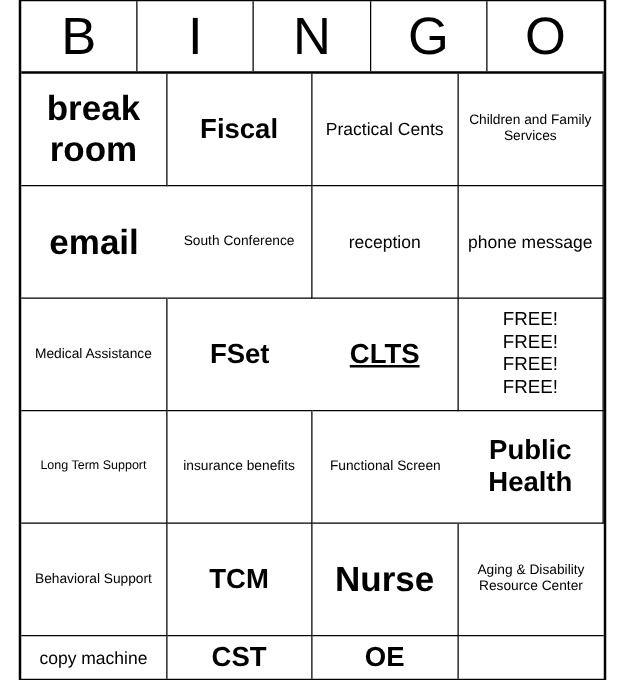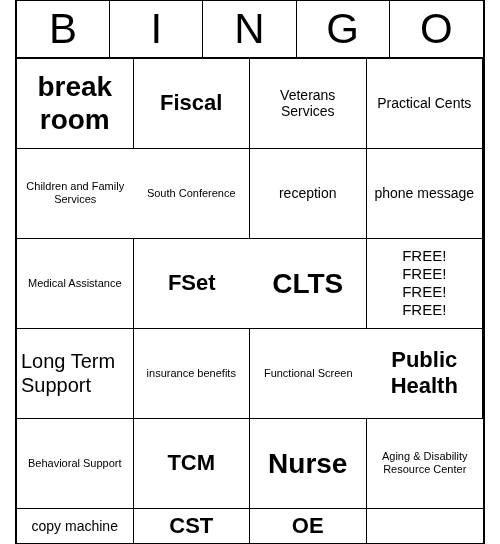--- a/index.html
+++ b/index.html
@@ -78,54 +78,54 @@
       <div class="bingo-header-cell">O</div>
     </div>
   <div class="bingo-grid">
   <div class="bingo-cell">
         <span style="font-weight: bold; font-size: 28px; white-space: pre-line; text-align: center;">break room</span>
       </div>
       <div class="bingo-cell">
         <span style="font-weight: bold; font-size: 22px; white-space: pre-line; text-align: center;">Fiscal</span>
       </div>
       <div class="bingo-cell">
-        <span style="font-size: 14px; white-space: pre-line; text-align: center;">Veterans Services</span>
-      </div>
-      <div class="bingo-cell">
         <span style="font-size: 14px; white-space: pre-line; text-align: center;">Practical Cents</span>
       </div>
       <div class="bingo-cell">
         <span style="font-size: 11px; white-space: pre-line; text-align: center;">Children and Family Services</span>
+      </div>
+      <div class="bingo-cell">
+        <span style="font-weight: bold; font-size: 28px; white-space: pre-line; text-align: center;">email</span>
       </div>
       <div class="bingo-cell">
         <span style="font-size: 11px; white-space: pre-line; text-align: center;">South Conference</span>
       </div>
       <div class="bingo-cell">
         <span style="font-size: 14px; white-space: pre-line; text-align: center;">reception</span>
       </div>
       <div class="bingo-cell">
         <span style="font-size: 14px; white-space: pre-line; text-align: center;">phone message</span>
       </div>
       <div class="bingo-cell">
         <span style="font-size: 11px; white-space: pre-line; text-align: center;">Medical Assistance</span>
       </div>
       <div class="bingo-cell">
         <span style="font-weight: bold; font-size: 22px; white-space: pre-line; text-align: center;">FSet</span>
       </div>
       <div class="bingo-cell">
-        <span style="font-weight: bold; font-size: 28px; white-space: pre-line; text-align: right;">CLTS</span>
+        <span style="font-weight: bold; font-size: 22px; white-space: pre-line; text-align: right; text-decoration: underline;">CLTS</span>
       </div>
       <div class="bingo-cell">
         <span style="font-size: 15px; white-space: pre-line; text-align: center;">FREE!
 FREE!
 FREE!
 FREE!</span>
       </div>
       <div class="bingo-cell">
-        <span style="font-size: 20px; white-space: pre-line; text-align: left;">Long Term Support</span>
+        <span style="font-size: 10px; white-space: pre-line; text-align: right;">Long Term Support</span>
       </div>
       <div class="bingo-cell">
         <span style="font-size: 11px; white-space: pre-line; text-align: center;">insurance benefits</span>
       </div>
       <div class="bingo-cell">
         <span style="font-size: 11px; white-space: pre-line; text-align: center;">Functional Screen</span>
       </div>
       <div class="bingo-cell">
         <span style="font-weight: bold; font-size: 22px; white-space: pre-line; text-align: center;">Public Health</span>
       </div>

